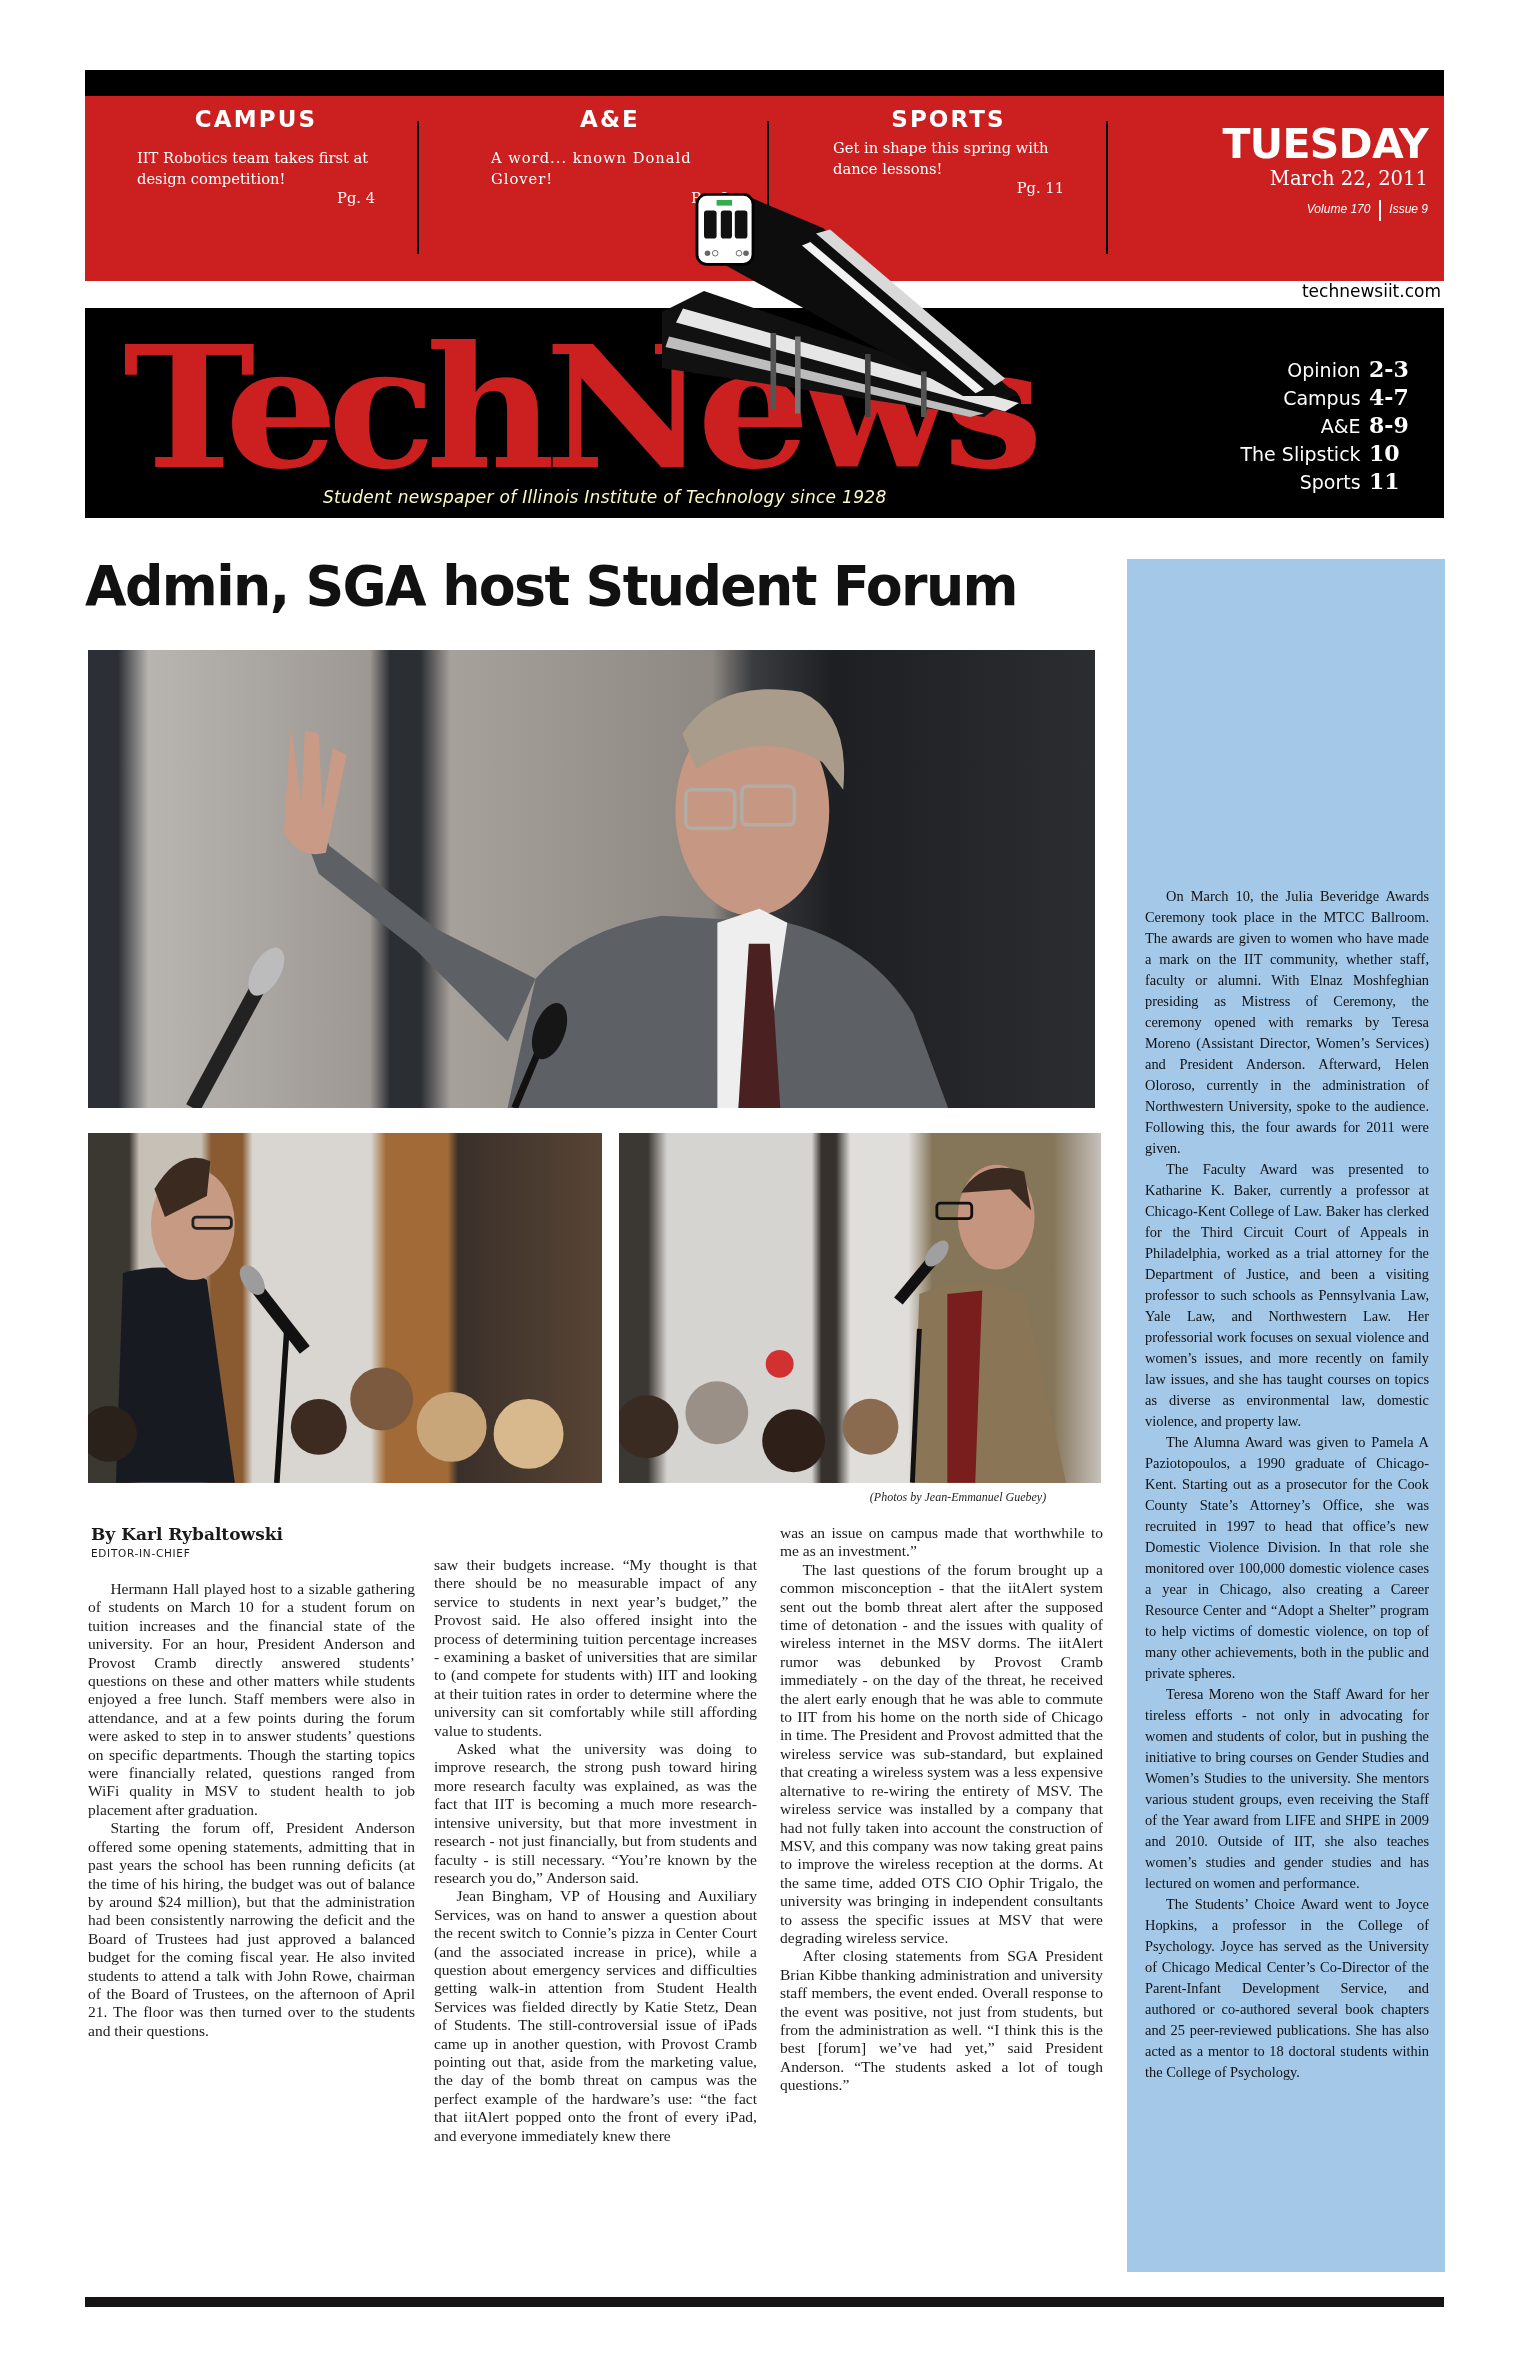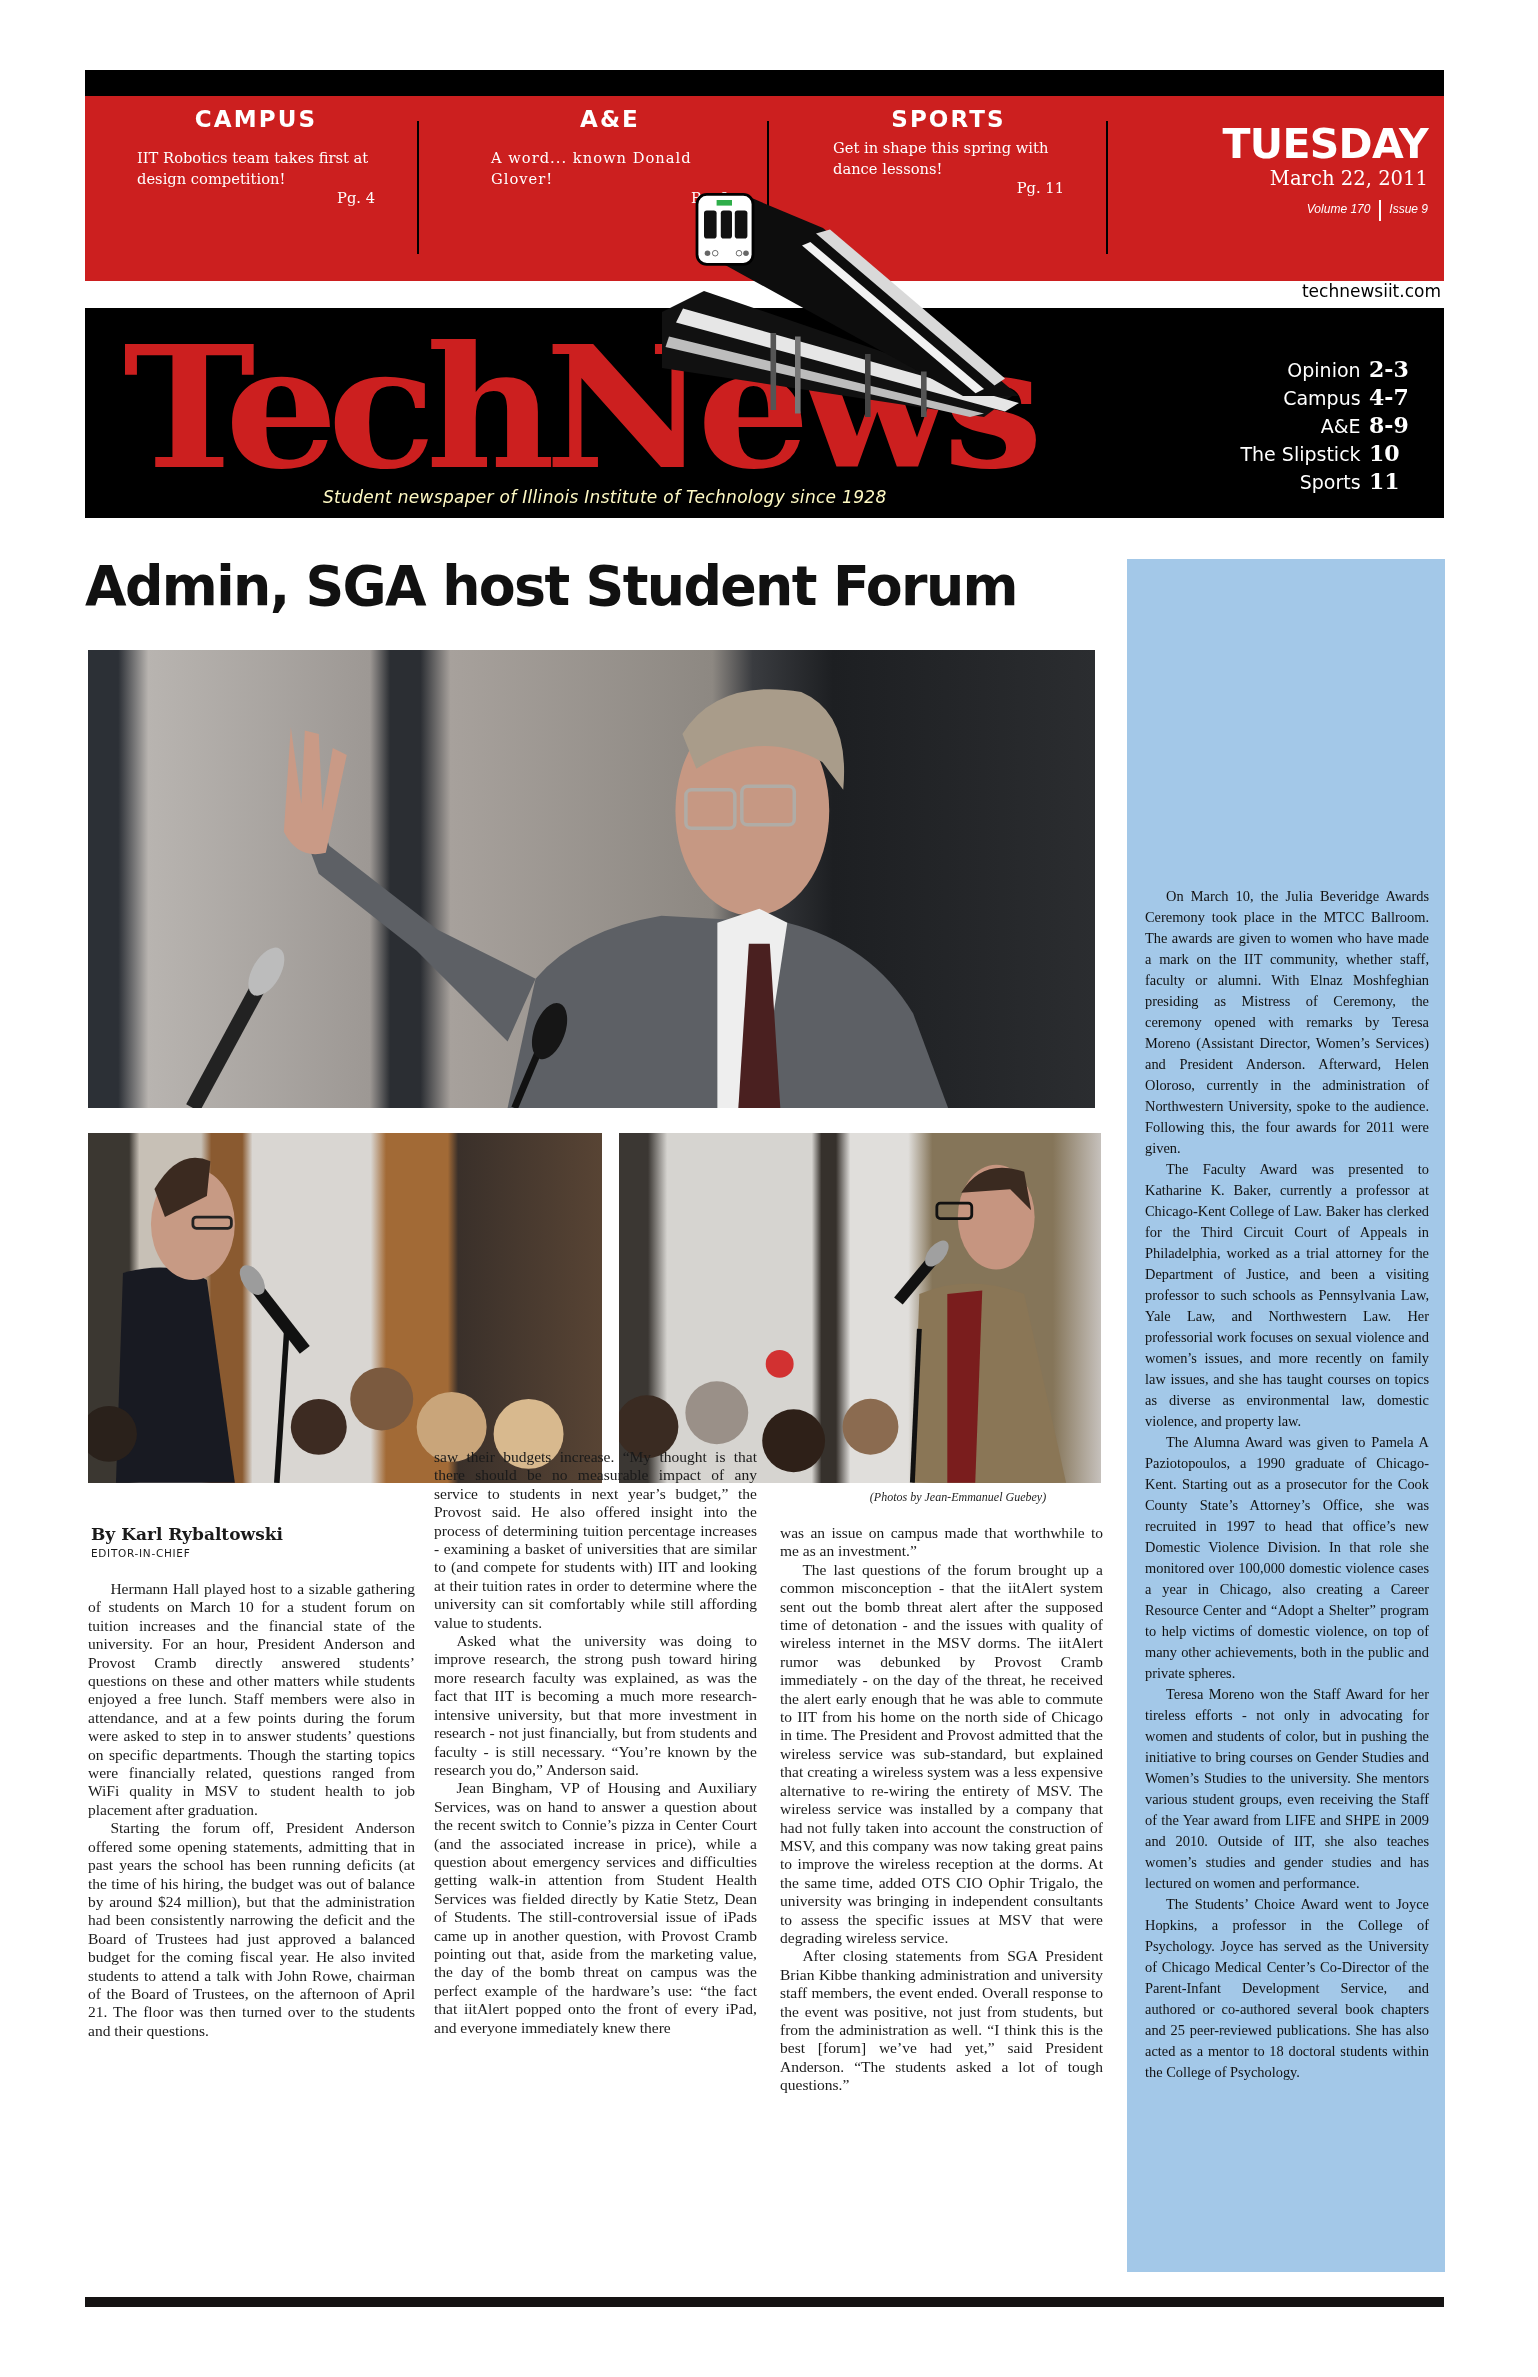--- a/index.html
+++ b/index.html
@@ -48,21 +48,21 @@
   .photo-caption { position: absolute; left: 818px; top: 1490px; width: 280px; text-align: center; font-family: Liberation Serif, serif; font-style: italic; font-size: 12px; color: #222; }
 
   .byline { position: absolute; left: 91px; top: 1524px; }
   .byline .by { font-family: "DejaVu Serif", serif; font-weight: bold; font-size: 17px; }
   .byline .role { font-family: "DejaVu Sans", sans-serif; font-size: 10.5px; margin-top: 2.8px; letter-spacing: 0.7px; }
 
   .col { position: absolute; font-family: "Liberation Serif", serif; font-size: 15.5px; line-height: 18.4px; text-align: justify; hyphens: auto; color: #1a1a1a; }
   .col p { text-indent: 22.4px; }
   .col p.cont { text-indent: 0; }
   .col-1 { left: 88px; top: 1580px; width: 327px; }
-  .col-2 { left: 434px; top: 1448px; width: 323px; }
+  .col-2 { left: 434px; top: 1556px; width: 323px; }
   .col-3 { left: 780px; top: 1524px; width: 323px; }
 
   
   .sidebar { position: absolute; left: 1127px; top: 559px; width: 318px; height: 1713px; background: #a3c8e8; }
   .side-head { position: absolute; left: 16px; top: 28px; width: 294px; font-family: "DejaVu Sans", sans-serif; font-size: 36px; line-height: 54px; color: #111; letter-spacing: -0.7px; }
   .side-body { position: absolute; left: 18px; top: 327px; width: 284px; font-family: "Liberation Serif", serif; font-size: 14.4px; line-height: 21px; text-align: justify; color: #111; }
   .side-body p { text-indent: 21px; }
 
   .bottom-rule { position: absolute; left: 85px; top: 2297px; width: 1359px; height: 9.8px; background: #151313; }
 </style>

